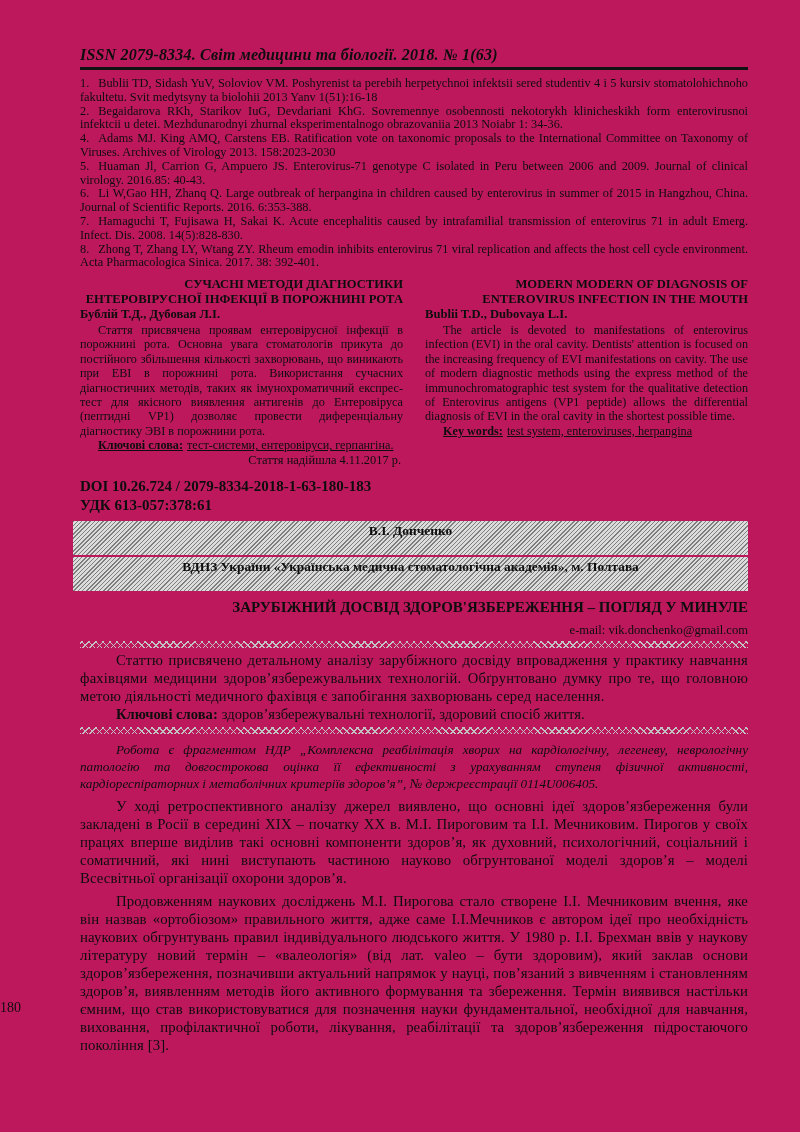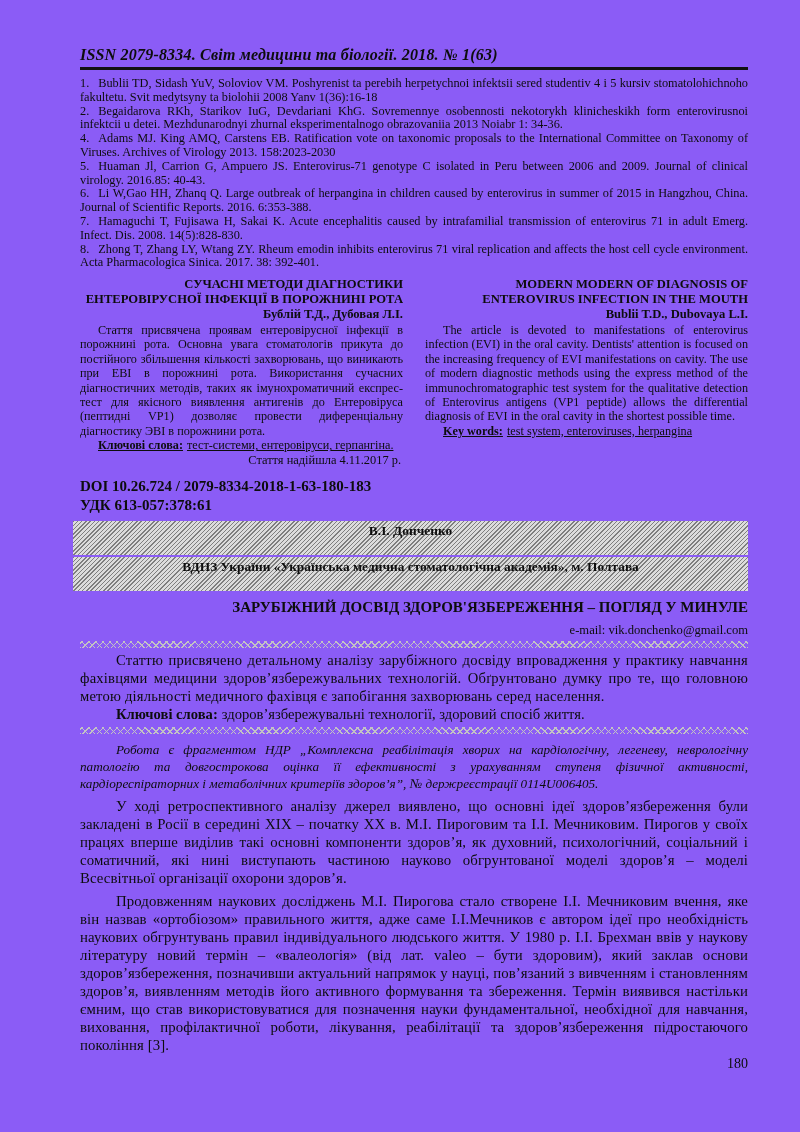--- a/index.html
+++ b/index.html
@@ -1,20 +1,20 @@
 <!DOCTYPE html>
 <html><head>
 <meta charset="utf-8">
 <style>
   html,body{margin:0;padding:0;background:#e9e9e9;}
   .page{
     position:relative;
     width:800px;height:1132px;
     margin:0 auto;
-    background:#8b5cf6;
+    background:#be185d;
     overflow:hidden;
     font-family:"Liberation Serif","DejaVu Serif",serif;
     color:#0d0d0d;
     box-sizing:border-box;
     padding:46px 52px 0 80px;
   }
   
   .journal-header{
     font-size:16px;font-weight:bold;font-style:italic;
     padding-bottom:3px;border-bottom:3px solid #111;
@@ -31,21 +31,21 @@
   .referaty-band{
     margin:6px 0 0 -9px;
     height:18px;line-height:18px;
     font-size:13px;font-weight:bold;
     padding-left:47px;
   }
   
   .cols{display:flex;gap:22px;margin-top:7px;}
   .col{flex:1 1 0;min-width:0;}
   .col-title{font-size:12.6px;font-weight:bold;text-align:right;line-height:14.6px;margin:0;}
-  .col-authors{font-size:12.6px;font-weight:bold;text-align:right;line-height:14.6px;margin:1px 0 1px 0;}
+  .col-authors{font-size:12.6px;font-weight:bold;text-align:left;line-height:14.6px;margin:1px 0 1px 0;}
   .col-body{font-size:12.2px;line-height:14.4px;text-align:justify;text-indent:18px;margin:0;}
   .col-kw{font-size:12.2px;line-height:14.4px;text-indent:18px;margin:0;text-decoration:underline;}
   .kw-label{font-weight:bold;margin-right:4px;}
   .received{font-size:12.4px;text-align:right;margin:0;padding-right:2px;line-height:15px;}
   
   .doi-block{margin-top:9px;}
   .doi-line,.udk-line{font-size:15px;font-weight:bold;line-height:19px;margin:0;}
   
   .author-band{margin:6px 0 0 -7px;}
   .band-row{
@@ -64,33 +64,33 @@
   }
   
   .abstract{font-size:14.6px;line-height:18px;text-align:justify;text-indent:36px;margin:2px 0 0 0;letter-spacing:.2px;}
   .abstract-kw{font-size:14.6px;line-height:18px;text-indent:36px;margin:0;}
   
   .ndr{font-size:13.2px;font-style:italic;line-height:17px;text-align:justify;text-indent:36px;margin:7px 0 0 0;}
   
   .body-par{font-size:14.8px;line-height:18px;text-align:justify;text-indent:36px;margin:5px 0 0 0;letter-spacing:.1px;}
   
   .page-number{
-    position:absolute;left:0;right:52px;top:1056px;
-    text-align:right;font-size:14px;
+    position:absolute;left:0;right:52px;top:1000px;
+    text-align:left;font-size:14px;
   }
 </style>
 </head>
 <body>
 
 <div class="page">
 
   <div class="journal-header">ISSN 2079-8334. Світ медицини та біології. 2018. № 1(63)</div>
 
   <div class="refs">
-    <p class="ref"><span class="ref-num">1.</span><span>Bublii TD, Sidash YuV, Soloviov VM. Poshyrenist ta perebih herpetychnoi infektsii sered studentiv 4 i 5 kursiv stomatolohichnoho fakultetu. Svit medytsyny ta biolohii 2008 Yanv 1(36):16-18</span></p>
+    <p class="ref"><span class="ref-num">1.</span><span>Bublii TD, Sidash YuV, Soloviov VM. Poshyrenist ta perebih herpetychnoi infektsii sered studentiv 4 i 5 kursiv stomatolohichnoho fakultetu. Svit medytsyny ta biolohii 2013 Yanv 1(51):16-18</span></p>
     <p class="ref"><span class="ref-num">2.</span><span>Begaidarova RKh, Starikov IuG, Devdariani KhG. Sovremennye osobennosti nekotorykh klinicheskikh form enterovirusnoi infektcii u detei. Mezhdunarodnyi zhurnal eksperimentalnogo obrazovaniia 2013 Noiabr 1: 34-36.</span></p>
     <p class="ref"><span class="ref-num">4.</span><span>Adams MJ. King AMQ, Carstens EB. Ratification vote on taxonomic proposals to the International Committee on Taxonomy of Viruses. Archives of Virology 2013. 158:2023-2030</span></p>
     <p class="ref"><span class="ref-num">5.</span><span>Huaman Jl, Carrion G, Ampuero JS. Enterovirus-71 genotype C isolated in Peru between 2006 and 2009. Journal of clinical virology. 2016.85: 40-43.</span></p>
     <p class="ref"><span class="ref-num">6.</span><span>Li W,Gao HH, Zhanq Q. Large outbreak of herpangina in children caused by enterovirus in summer of 2015 in Hangzhou, China. Journal of Scientific Reports. 2016. 6:353-388.</span></p>
     <p class="ref"><span class="ref-num">7.</span><span>Hamaguchi T, Fujisawa H, Sakai K. Acute encephalitis caused by intrafamilial transmission of enterovirus 71 in adult Emerg. Infect. Dis. 2008. 14(5):828-830.</span></p>
     <p class="ref"><span class="ref-num">8.</span><span>Zhong T, Zhang LY, Wtang ZY. Rheum emodin inhibits enterovirus 71 viral replication and affects the host cell cycle environment. Acta Pharmacologica Sinica. 2017. 38: 392-401.</span></p>
   </div>
 
 
   <div class="cols">

